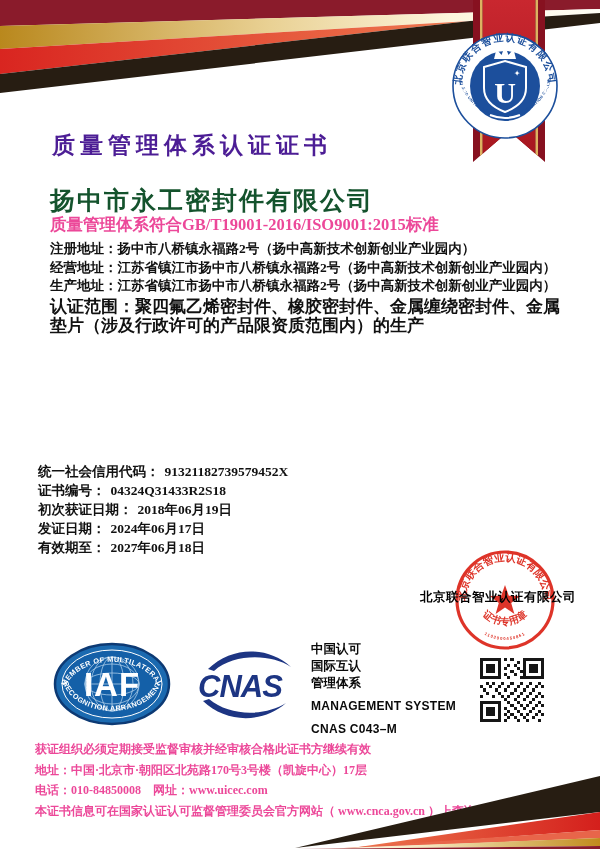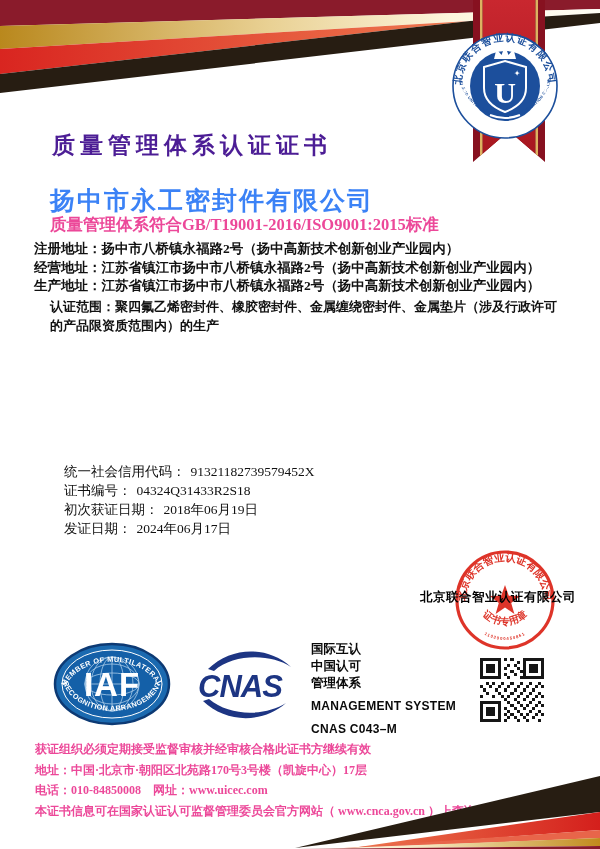--- a/index.html
+++ b/index.html
@@ -7,31 +7,31 @@
     position:relative;width:600px;height:849px;background:#ffffff;
     margin:0 auto;overflow:hidden;
     font-family:"Liberation Serif","DejaVu Serif",serif;color:#111;
   }
   .abs{position:absolute;}
   
   .cert-title{
     left:52px;top:130px;font-size:23px;font-weight:600;letter-spacing:5px;color:#4c1d95;
   }
   .company-name{
-    left:50px;top:184px;font-size:25px;font-weight:700;letter-spacing:2px;color:#3b82f6;
+    left:50px;top:184px;font-size:25px;font-weight:700;letter-spacing:2px;color:#14532d;
   }
   .standard-line{
     left:50px;top:214px;font-size:16.5px;font-weight:700;color:#ec4899;
   }
-  .addr-block{left:34px;top:240px;width:520px;font-size:13.5px;font-weight:600;line-height:18.5px;}
+  .addr-block{left:50px;top:240px;width:520px;font-size:13.5px;font-weight:600;line-height:18.5px;}
   .addr-row{white-space:nowrap;}
   .scope-block{
-    left:50px;top:298px;width:512px;font-size:13px;font-weight:600;line-height:18.5px;
-  }
-  .detail-block{left:64px;top:462px;font-size:13.5px;font-weight:400;line-height:19px;}
+    left:50px;top:298px;width:512px;font-size:17px;font-weight:600;line-height:18.5px;
+  }
+  .detail-block{left:38px;top:462px;font-size:13.5px;font-weight:700;line-height:19px;}
   .detail-row .val{margin-left:5px;}
   .issuer-name{
     left:420px;top:589px;font-size:12.5px;font-weight:700;letter-spacing:.5px;color:#000;white-space:nowrap;
   }
   .accred-lines{left:311px;top:641px;font-size:12.5px;font-weight:700;line-height:17px;color:#0a0a0a;}
   .accred-lines .en{font-family:"Liberation Sans","DejaVu Sans",sans-serif;font-size:12px;letter-spacing:.3px;margin-top:6px;}
   .footer-block{left:35px;top:739px;font-size:12px;font-weight:600;line-height:20.5px;color:#ec4899;}
   .footer-line{white-space:pre;}
   
   .seal-svg{mix-blend-mode:multiply;opacity:.94;}
@@ -109,20 +109,21 @@
     <div class="addr-row"><span>生产地址：</span><span>江苏省镇江市扬中市八桥镇永福路2号（扬中高新技术创新创业产业园内）</span></div>
   </div>
 
   <div class="abs scope-block">认证范围：聚四氟乙烯密封件、橡胶密封件、金属缠绕密封件、金属垫片（涉及行政许可的产品限资质范围内）的生产</div>
 
   <div class="abs detail-block">
     <div class="detail-row"><span>统一社会信用代码：</span><span class="val">91321182739579452X</span></div>
     <div class="detail-row"><span>证书编号：</span><span class="val">04324Q31433R2S18</span></div>
     <div class="detail-row"><span>初次获证日期：</span><span class="val">2018年06月19日</span></div>
     <div class="detail-row"><span>发证日期：</span><span class="val">2024年06月17日</span></div>
+    <div class="detail-row"><span>有效期至：</span><span class="val">2027年06月18日</span></div>
   </div>
 
   <div class="abs issuer-name">北京联合智业认证有限公司</div>
 
   <svg class="abs seal-svg" style="left:452px;top:548px" width="108" height="106" viewBox="452 548 108 106">
     <defs>
       <path id="sealTopArc" d="M 471,622 A 40,40 0 1 1 539,622"></path>
       <path id="sealBotArc" d="M 477,607 A 31,31 0 0 0 533,607"></path>
       <path id="sealNumArc" d="M 465,608 A 41,41 0 0 0 545,608"></path>
     </defs>
@@ -164,22 +165,22 @@
     </text>
   </svg>
 
   <svg class="abs" style="left:196px;top:642px" width="102" height="84" viewBox="196 642 102 84">
     <path d="M208,669 C232,646 268,646 291,667 C272,654 234,653 214,671 Z" fill="#1d3583"></path>
     <path d="M203,701 C226,723 262,724 286,703 C266,716 230,717 209,699 Z" fill="#1d3583"></path>
     <text x="198" y="697" font-size="31" font-weight="bold" font-style="italic" fill="#1d3583" font-family="Liberation Sans,sans-serif" letter-spacing="-1">CNAS</text>
   </svg>
 
   <div class="abs accred-lines">
+    <div>中国认可</div>
     <div>国际互认</div>
-    <div>中国认可</div>
     <div>管理体系</div>
     <div class="en">MANAGEMENT SYSTEM</div>
     <div class="en">CNAS C043–M</div>
   </div>
 
   <svg class="abs qr-box" viewBox="0 0 21 21" shape-rendering="crispEdges">
     <g fill="#161616">
       <rect x="0" y="0" width="7" height="7"></rect>
         <rect x="14" y="0" width="7" height="7"></rect>
         <rect x="0" y="14" width="7" height="7"></rect>

